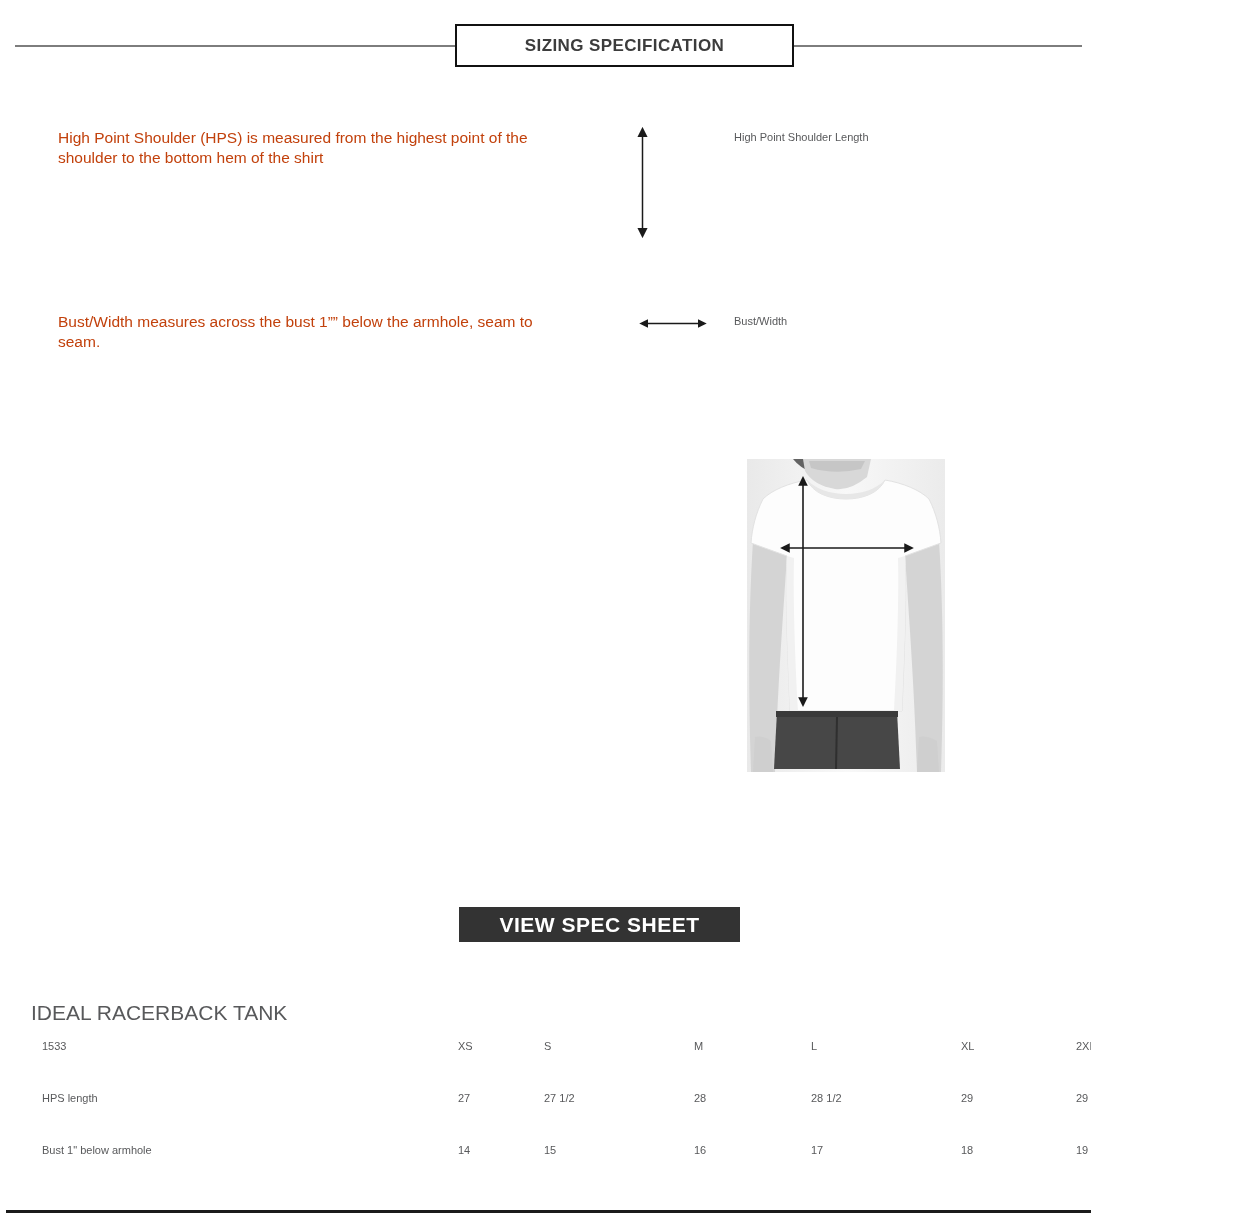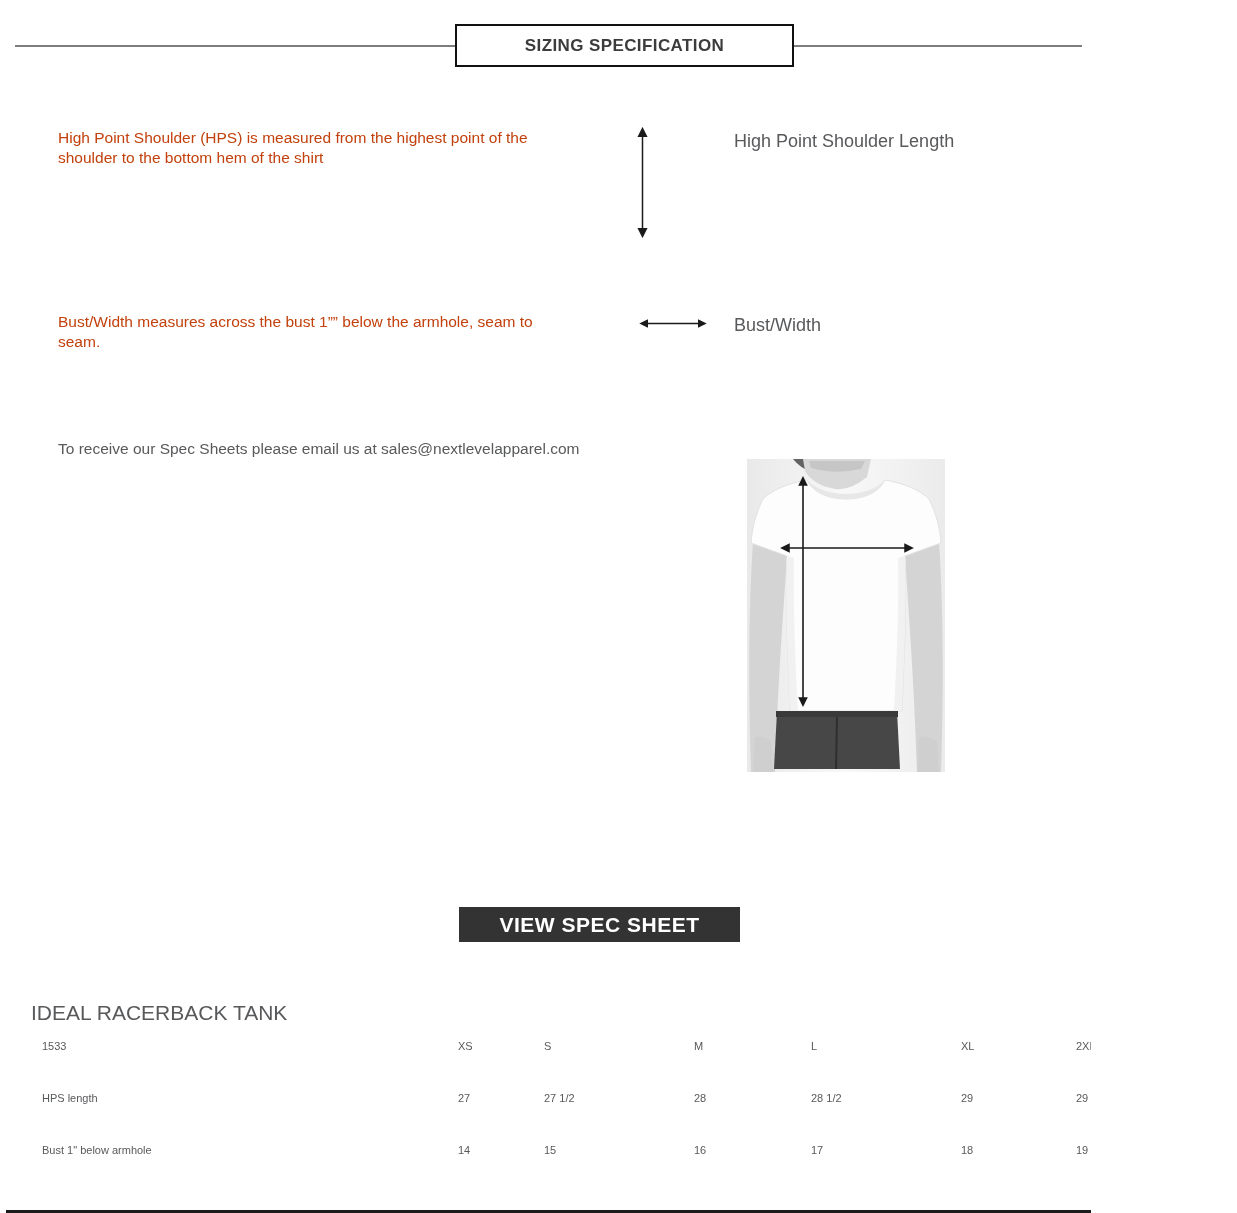--- a/index.html
+++ b/index.html
@@ -17,21 +17,21 @@
   .title-box{
     position:absolute;left:449px;top:24px;width:335px;height:39px;
     background:#ffffff;border:2px solid #111111;
     display:flex;align-items:center;justify-content:center;
     font-size:17px;font-weight:bold;color:#3c3c3c;letter-spacing:.4px;
   }
   
   .note{position:absolute;margin:0;width:516px;font-size:15.5px;line-height:20px;color:#c2410c;}
   .note-hps{left:52px;top:128px;}
   .note-bust{left:52px;top:312px;}
-  .arrow-label{position:absolute;font-size:18px;color:#58595b;white-space:nowrap;}
+  .arrow-label{position:absolute;font-size:11px;color:#58595b;white-space:nowrap;}
   .label-hps{left:728px;top:131px;}
   .label-bust{left:728px;top:315px;}
   .arrow-vert{position:absolute;left:629px;top:122px;}
   .arrow-horiz{position:absolute;left:630px;top:317px;}
   .contact{position:absolute;left:52px;top:440px;margin:0;font-size:15.5px;color:#58595b;}
   
   .figure{position:absolute;left:741px;top:459px;}
   
   .spec-btn{
     position:absolute;left:453px;top:907px;width:281px;height:35px;
@@ -75,21 +75,20 @@
   <svg class="arrow-horiz" width="74" height="13" viewBox="0 0 74 13">
     <defs>
       <marker id="ahh" viewBox="0 0 10 10" refX="7" refY="5" markerWidth="7" markerHeight="7" orient="auto-start-reverse">
         <path d="M0,0 L10,5 L0,10 Z" fill="#1a1a1a"></path>
       </marker>
     </defs>
     <line x1="6" y1="6.5" x2="68" y2="6.5" stroke="#1a1a1a" stroke-width="1.3" marker-start="url(#ahh)" marker-end="url(#ahh)"></line>
   </svg>
   <span class="arrow-label label-bust">Bust/Width</span>
 
-  <p class="contact">To receive our Spec Sheets please email us at sales@nextlevelapparel.com</p>
 
   <svg class="figure" width="198" height="313" viewBox="0 0 198 313">
     <defs>
       <marker id="ahp" viewBox="0 0 10 10" refX="7" refY="5" markerWidth="6" markerHeight="6" orient="auto-start-reverse">
         <path d="M0,0 L10,5 L0,10 Z" fill="#1a1a1a"></path>
       </marker>
       <linearGradient id="bgg" x1="0" y1="0" x2="1" y2="0">
         <stop offset="0" stop-color="#e9e9e9"></stop>
         <stop offset="0.5" stop-color="#f8f8f8"></stop>
         <stop offset="1" stop-color="#ebebeb"></stop>

